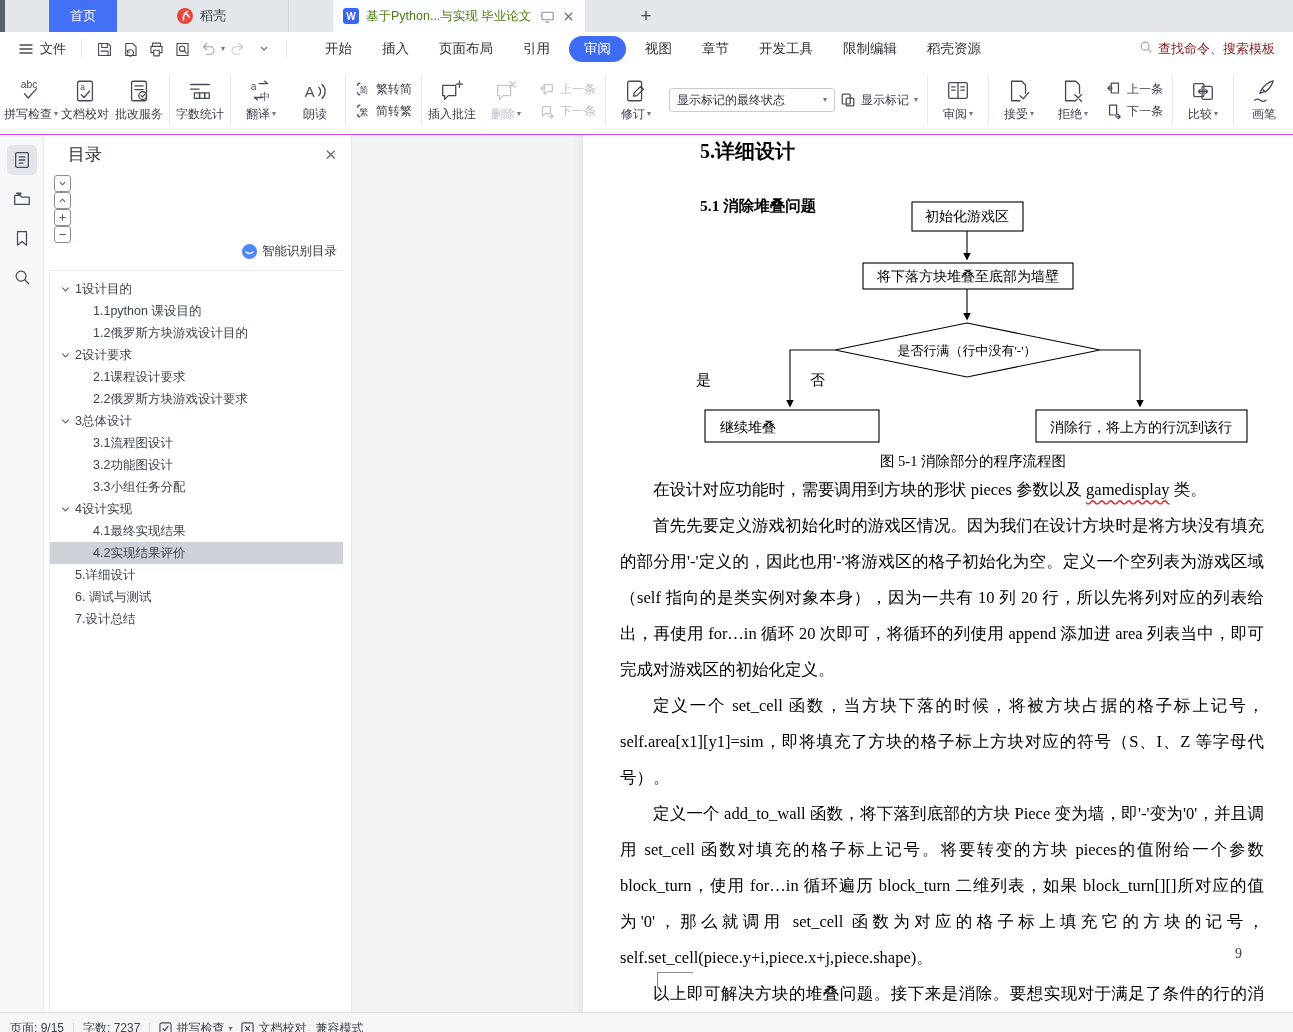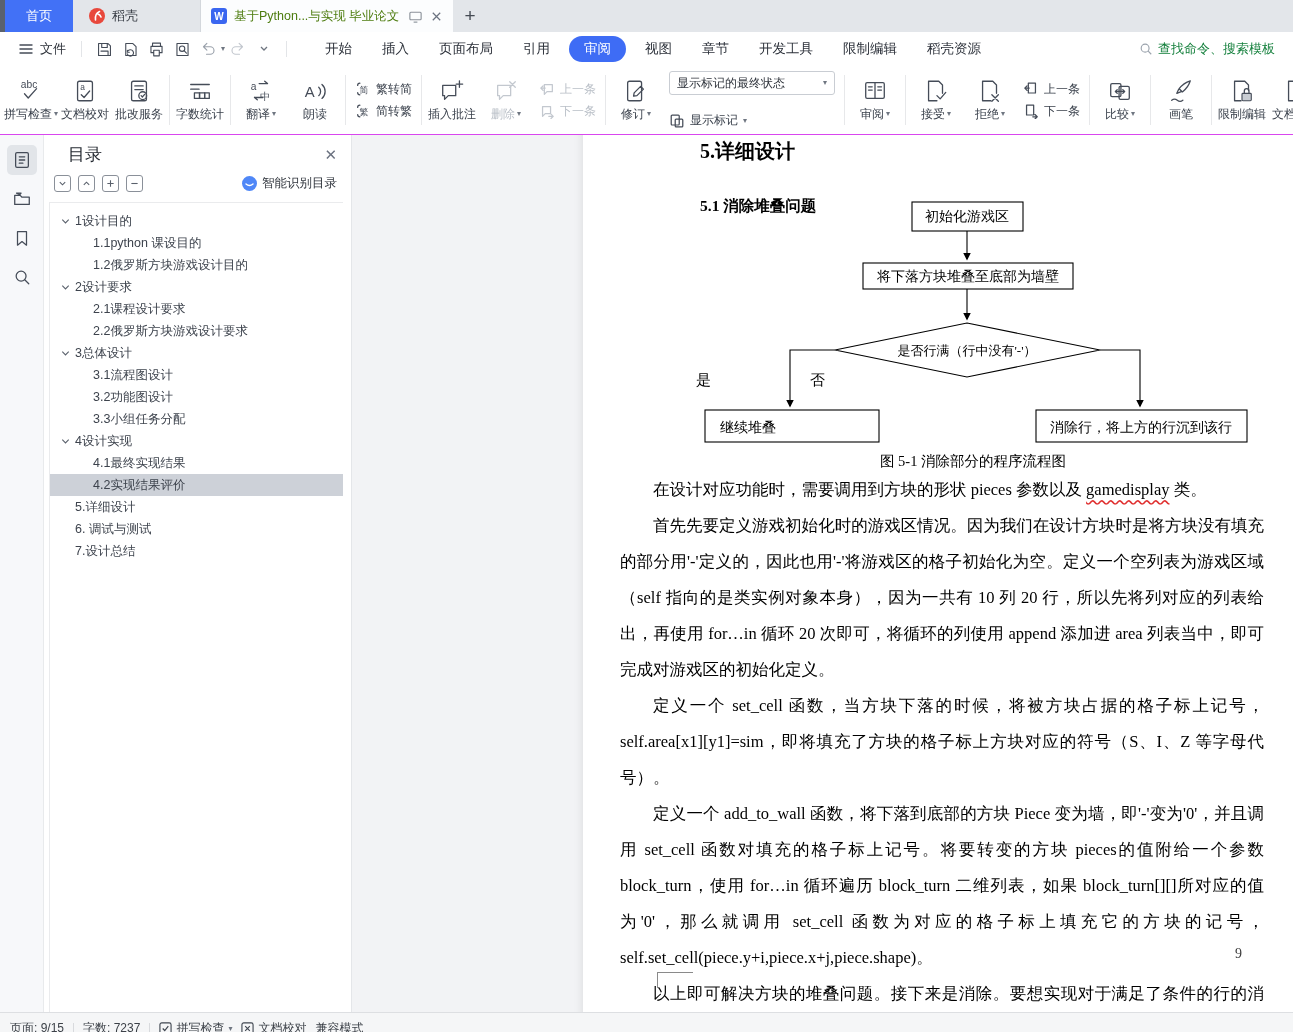--- a/index.html
+++ b/index.html
@@ -1,21 +1,21 @@
 <!DOCTYPE html>
 <html><head>
 <meta charset="utf-8">
 <style>
   * { margin:0; padding:0; box-sizing:border-box; }
   html,body { width:1293px; height:1032px; overflow:hidden; background:#fff;
     font-family:"Liberation Sans", sans-serif; -webkit-font-smoothing:antialiased; }
   svg { display:block; }
 
   
-  .tabbar { height:32px; background:#e3e6ea; display:flex; align-items:stretch; }
+  .tabbar { height:32px; background:#e3e6ea; display:flex; align-items:stretch;gap:44px; }
   .win-edge { width:5px; background:#5a616c; }
   .tab-home { width:68px; background:#4271f6; color:#fff; font-size:13px;
     display:flex; align-items:center; justify-content:center; }
   .tab-docer { width:128px; display:flex; align-items:center; gap:7px; padding:0 16px;
     font-size:13px; color:#363b43; border-right:1px solid #d3d7dc; }
   .docer-logo { width:16px; height:16px; border-radius:50%; background:#e8483c; position:relative; flex:none;}
   .docer-logo svg { position:absolute; inset:0; }
   .tab-doc { width:252px; background:#fcfdfe; display:flex; align-items:center; gap:7px; padding:0 10px; }
   .wicon { width:16px; height:16px; border-radius:3px; background:#3a66f0; color:#fff;
     font-size:10px; font-weight:bold; display:flex; align-items:center; justify-content:center; flex:none;}
@@ -25,53 +25,53 @@
 
   
   .menubar { height:34px; background:#fff; display:flex; align-items:center; padding:0 12px; }
   .file-btn { display:flex; align-items:center; gap:6px; font-size:13px; color:#2e333b; padding:0 6px; }
   .msep { width:1px; height:16px; background:#e3e5e8; margin:0 9px; }
   .mico { width:26px; height:24px; display:flex; align-items:center; justify-content:center; }
   .caret { font-size:8px; color:#6f7681; line-height:1; }
   .rtabs { display:flex; align-items:center; margin-left:14px; }
   .rtab { padding:0 15px; font-size:13.5px; color:#2c313a; height:26px; line-height:26px; }
   .rtab.active { background:#3e6cf5; color:#fff; border-radius:14px; margin:0 4px; }
-  .searchbox { margin-left:auto; display:flex; align-items:center; gap:5px; color:#15803d; font-size:13px; padding-right:6px; white-space:nowrap;}
+  .searchbox { margin-left:auto; display:flex; align-items:flex-start; gap:5px; color:#7f1d1d; font-size:13px; padding-right:6px; white-space:nowrap;}
 
   
   .ribbon { height:69px; background:#fff; border-bottom:1px solid #d946ef;
     display:flex; align-items:center; padding:0 4px; overflow:hidden; }
   .rbtn { display:flex; flex-direction:column; align-items:center; justify-content:center;
     gap:2px; padding:3px 6px; min-width:54px; }
   .rbtn .lbl { font-size:12px; color:#3a414c; display:flex; align-items:center; gap:2px; white-space:nowrap;}
   .rbtn.dis .lbl { color:#b9bfc7; }
   .rbtn.dis svg * { stroke:#c3c8cf !important; }
   .rdiv { width:1px; height:50px; background:#e7e8ea; margin:0 3px; flex:none; }
   .rstack { display:flex; flex-direction:column; gap:5px; padding:0 6px; }
   .rsmall { display:flex; align-items:center; gap:5px; font-size:12px; color:#3a414c; white-space:nowrap;}
   .rsmall.dis { color:#b9bfc7; }
   .rsmall.dis svg * { stroke:#c3c8cf !important; }
-  .rcol { display:flex; flex-direction:column; gap:17px; padding:0 6px; }
+  .rcol { display:flex; flex-direction:row; gap:5px; padding:0 6px; }
   .dropdown { width:166px; height:24px; border:1px solid #c9cdd3; border-radius:3px;
     display:flex; align-items:center; justify-content:space-between; padding:0 7px;
     font-size:12px; color:#30353d; background:#fff; }
   .ink { stroke:#454c58; stroke-width:1.4; fill:none; stroke-linecap:round; stroke-linejoin:round; }
 
   
   .main { height:877px; display:flex; }
   .leftstrip { width:44px; background:#f7f8fa; border-right:1px solid #e8eaec;
     display:flex; flex-direction:column; align-items:center; padding-top:10px; gap:9px; }
   .stripbtn { width:30px; height:30px; border-radius:5px; display:flex; align-items:center; justify-content:center; }
   .stripbtn.sel { background:#e2e5e9; }
 
   .sidebar { width:308px; background:#fff; border-right:1px solid #e4e6e9; display:flex; flex-direction:column; }
   .toc-head { display:flex; align-items:center; padding:8px 14px 0 24px; }
   .toc-title { font-size:17px; color:#1f242c; }
   .toc-close { margin-left:auto; color:#6b7280; font-size:15px; }
-  .toc-tools { display:flex; align-items:flex-start; padding:9px 14px 0 3px; }
+  .toc-tools { display:flex; align-items:flex-start; padding:9px 14px 0 3px;flex-direction:column; }
   .tbtn { width:17px; height:17px; border:1px solid #8a9099; border-radius:3px; margin-left:7px;
     display:flex; align-items:center; justify-content:center; }
   .smart { margin-left:auto; display:flex; align-items:center; gap:5px; font-size:12.5px; color:#30353d; }
   .smart-dot { width:15px; height:15px; border-radius:50%; background:#4f87f7; position:relative; flex:none;}
   .toc-list { margin:10px 8px 0 5px; border-top:1px solid #eaebed; border-left:1px solid #eaebed;
     padding-top:7px; flex:1; }
   .ti { height:22px; display:flex; align-items:center; font-size:12.5px; color:#3d434d; white-space:nowrap;}
   .ti .chev { width:11px; margin:0 4px 0 10px; flex:none;}
   .ti.l1p { padding-left:25px; }
   .ti.l2 { padding-left:43px; }

